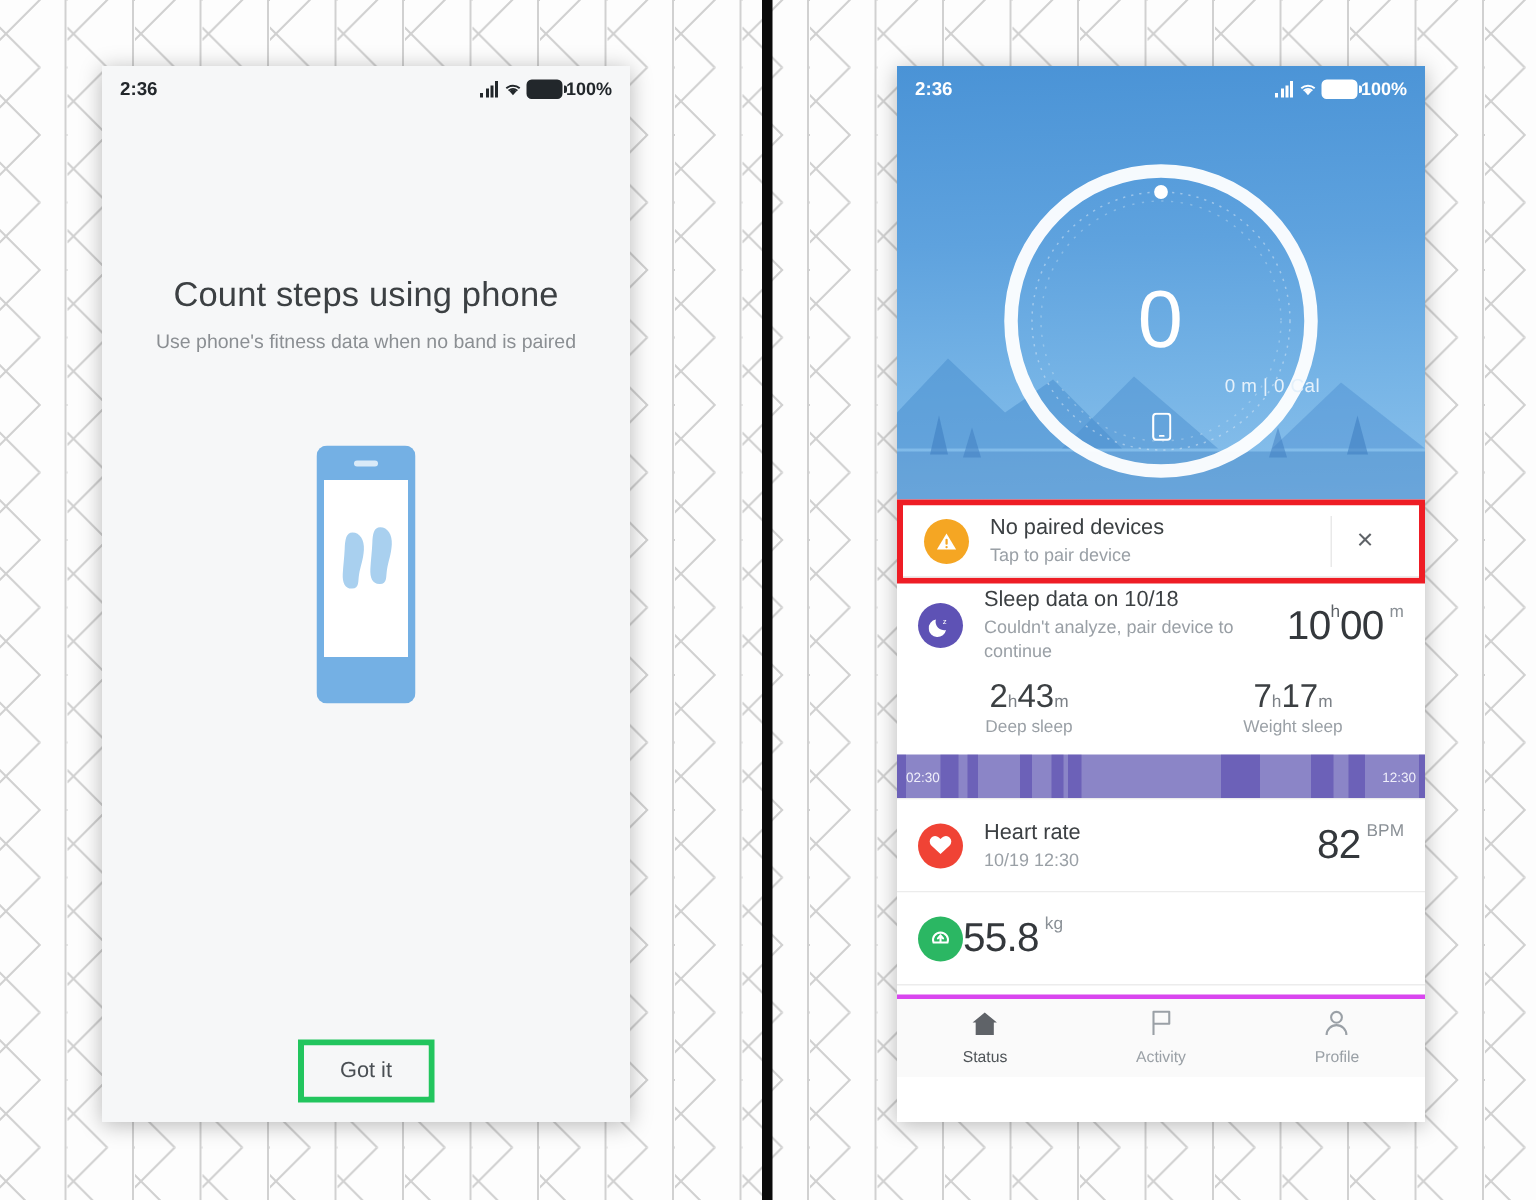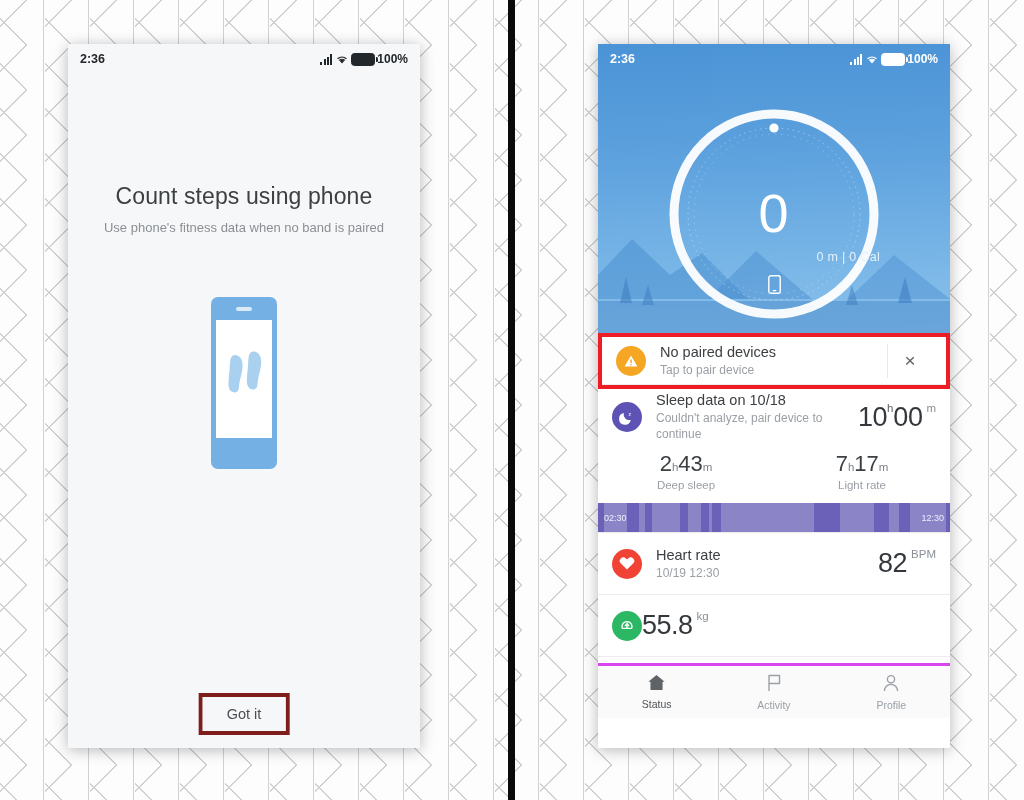--- a/index.html
+++ b/index.html
@@ -58,21 +58,21 @@
   }
   .onb-sub{
     position:absolute;top:146px;left:0;right:0;text-align:center;
     font-size:13px;color:#8b8f93;
   }
   
   .illus{position:absolute;left:50%;top:223px;transform:translateX(-50%);}
   
   .gotit-wrap{
     position:absolute;left:50%;top:640px;transform:translate(-50%,-50%);
-    border:4px solid #7f1d1d;padding:0;background:#c4b5fd;
+    border:4px solid #22c55e;padding:0;background:#c4b5fd;
   }
   .gotit{
     background:#f6f7f8;color:#4a4f54;font-size:14.5px;
     padding:9px 24px;border:0;display:block;cursor:pointer;
     font-family:"Liberation Sans", sans-serif;min-width:60px;
   }
 
   
   #right-body{position:relative;height:674px;background:#fff;}
   .hero{
@@ -256,21 +256,21 @@
         <div class="stat">
           <div class="stat-v">
             <span class="n">2</span><span class="u">h</span><span class="n">43</span><span class="u">m</span>
           </div>
           <div class="stat-l">Deep sleep</div>
         </div>
         <div class="stat">
           <div class="stat-v">
             <span class="n">7</span><span class="u">h</span><span class="n">17</span><span class="u">m</span>
           </div>
-          <div class="stat-l">Light rate</div>
+          <div class="stat-l">Weight sleep</div>
         </div>
       </div>
 
       <div class="timeline" id="sleep-timeline" style="background: rgb(139, 133, 199);">
           <div class="band" style="left: 99%; width: 1%; background: rgb(108, 97, 184);"></div>
           <div class="band" style="left: 85.4%; width: 3.1%; background: rgb(108, 97, 184);"></div>
           <div class="band" style="left: 78.3%; width: 4.3%; background: rgb(108, 97, 184);"></div>
           <div class="band" style="left: 61.4%; width: 7.4%; background: rgb(108, 97, 184);"></div>
           <div class="band" style="left: 32.3%; width: 2.6%; background: rgb(108, 97, 184);"></div>
           <div class="band" style="left: 29.4%; width: 2%; background: rgb(108, 97, 184);"></div>

